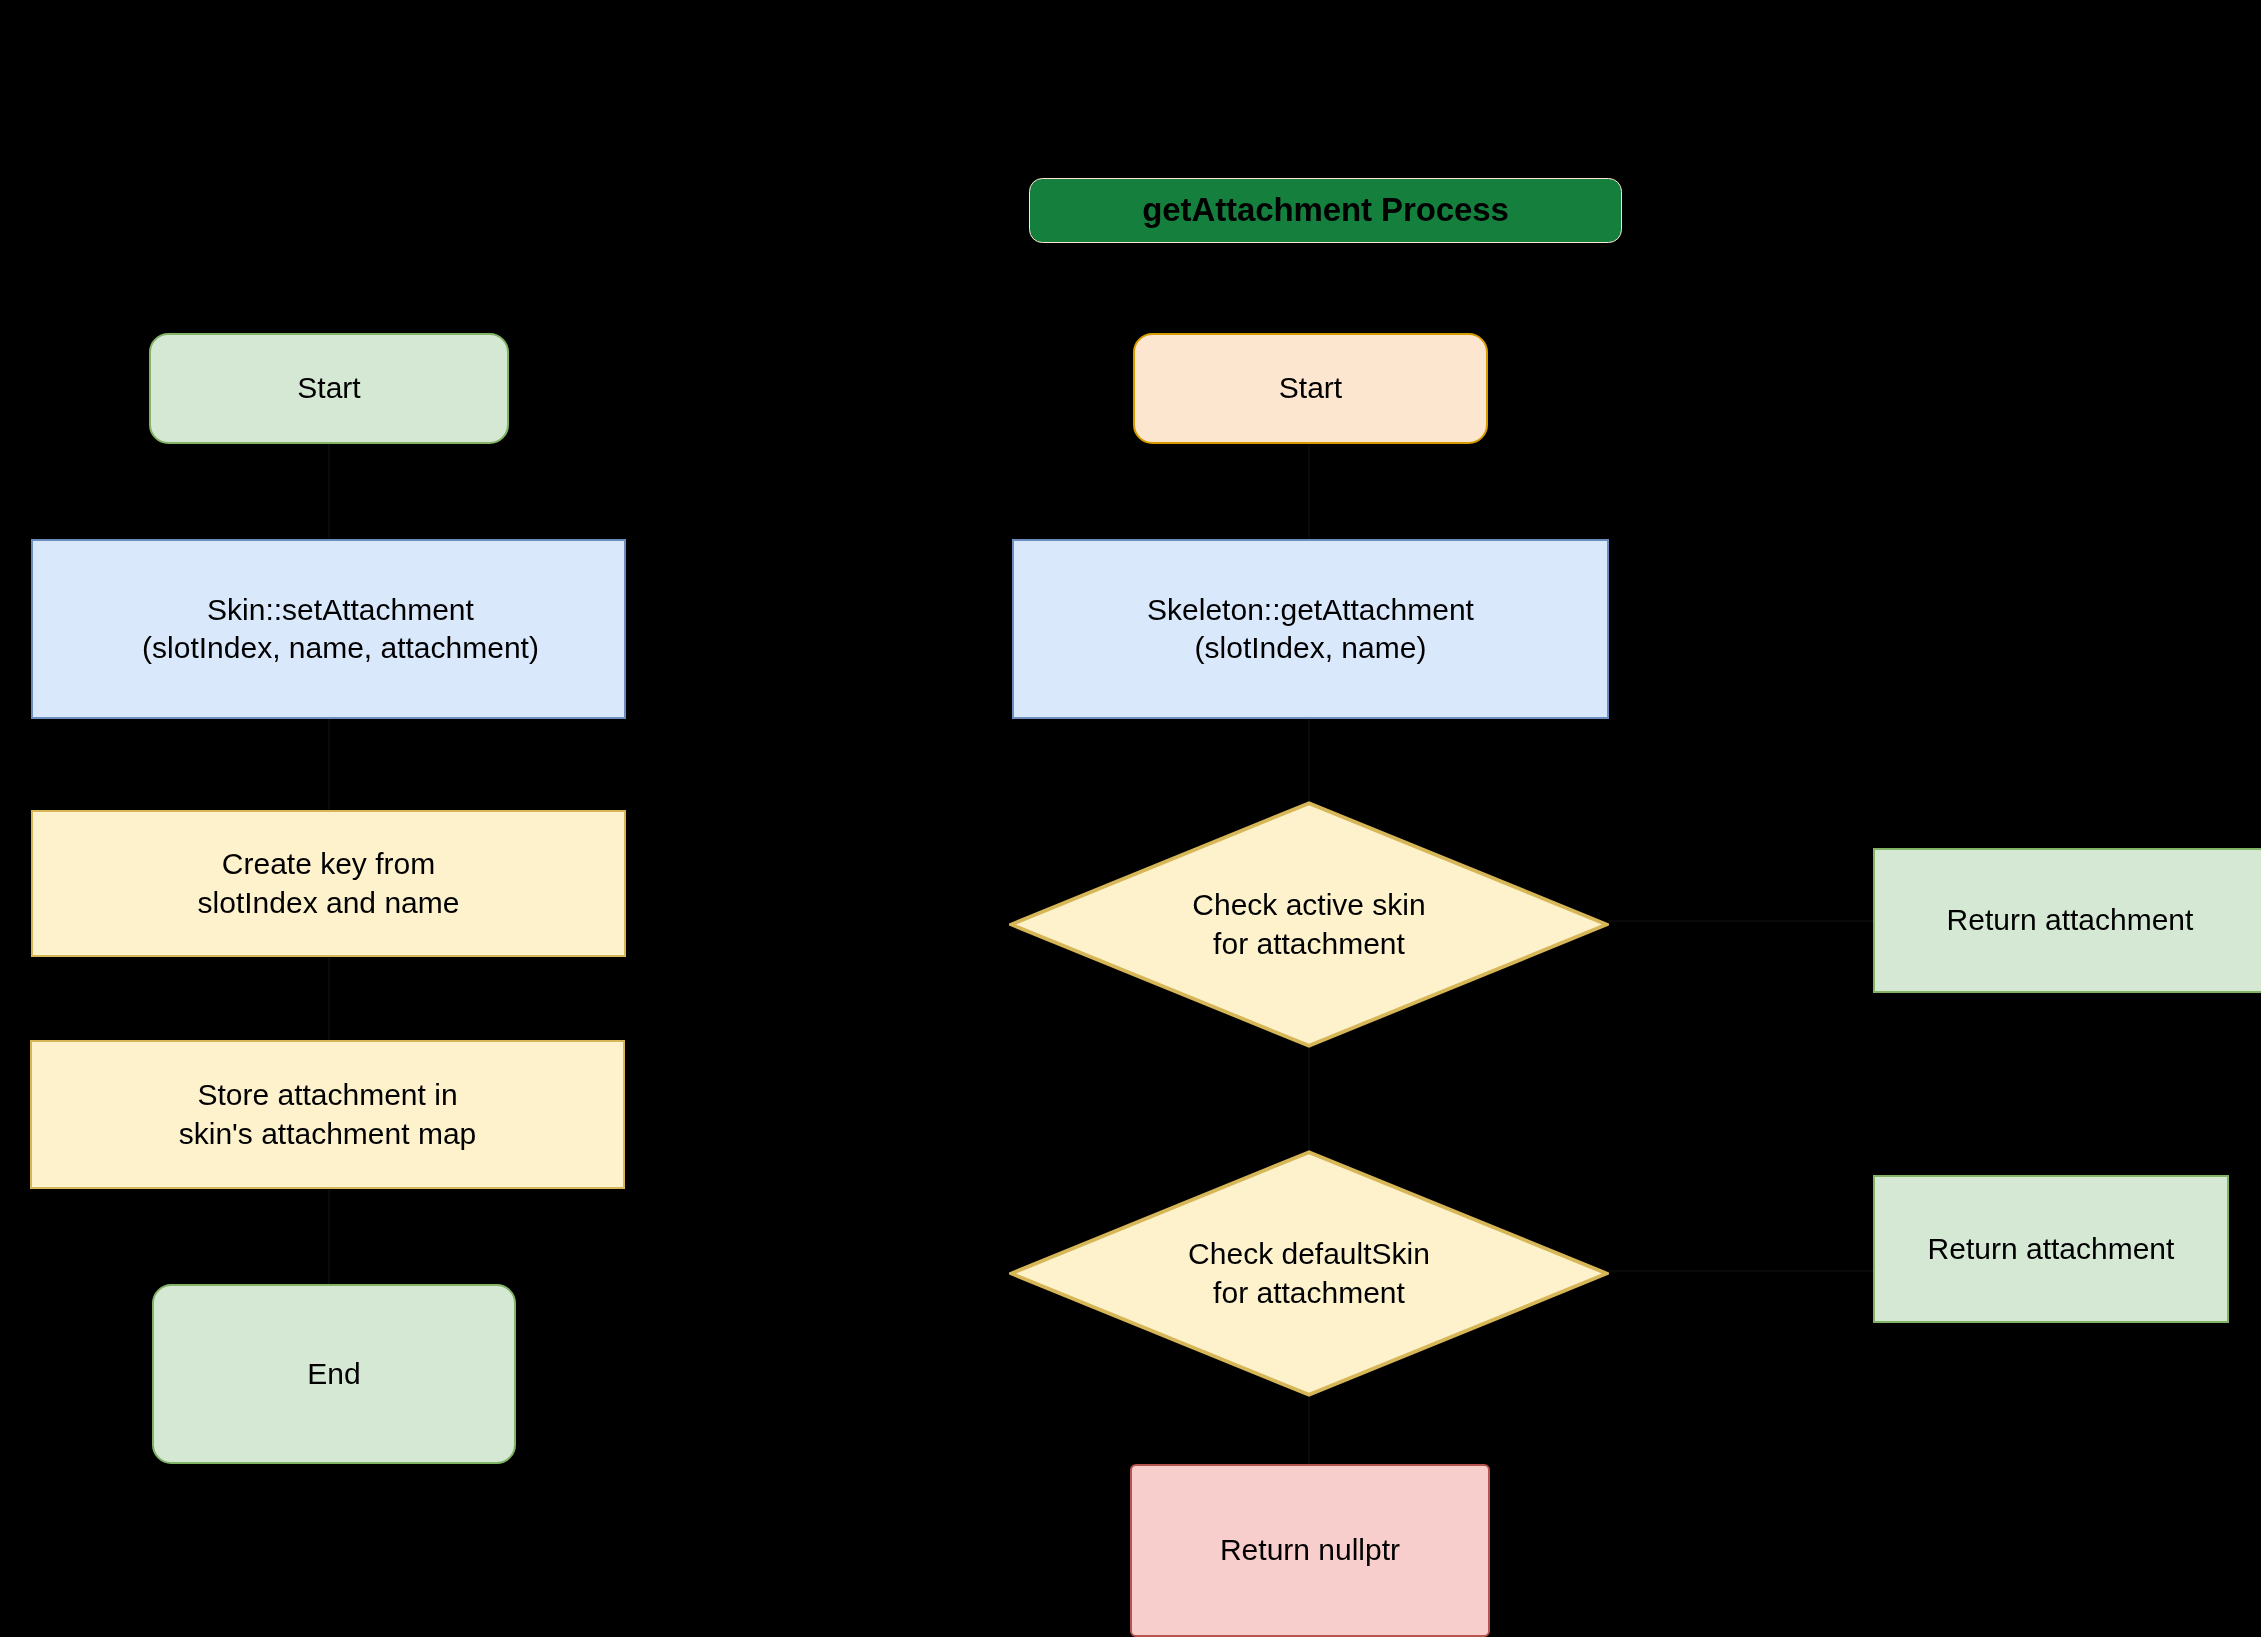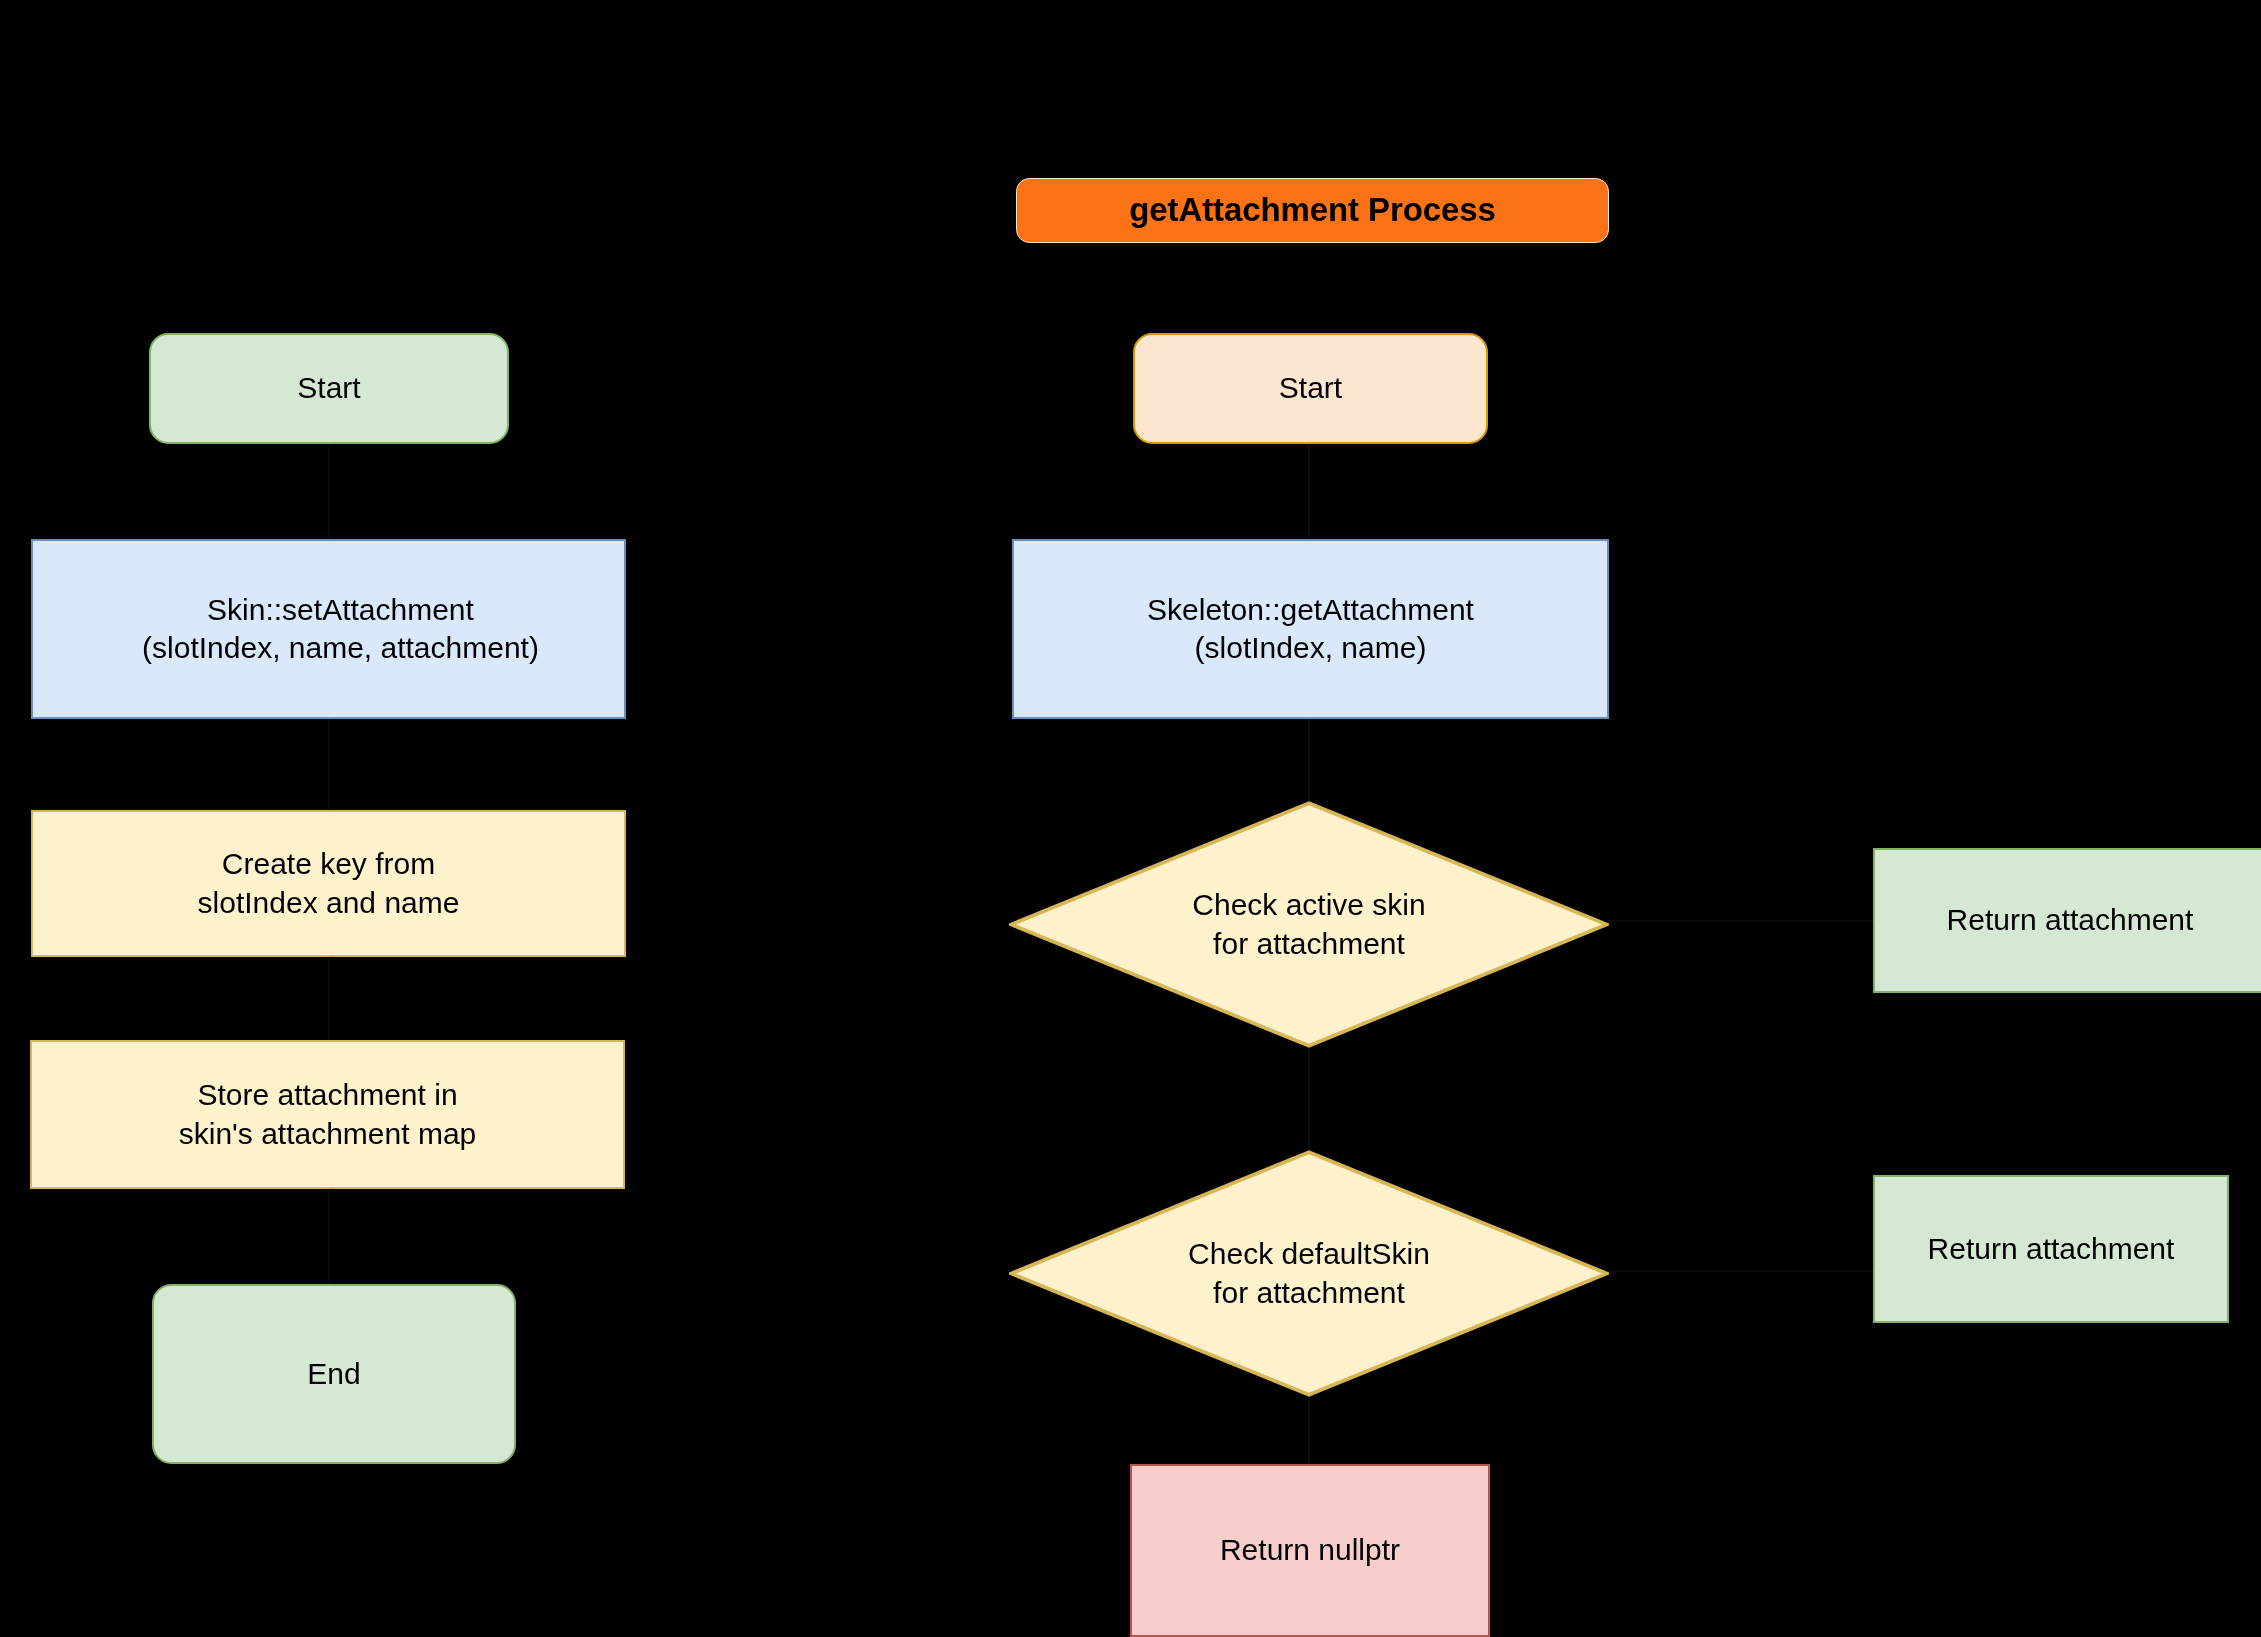--- a/index.html
+++ b/index.html
@@ -28,21 +28,21 @@
     white-space: pre-line;
   }
   
   .lane-title {
     border-radius: 13.4px;
     font-weight: bold;
     font-size: 33px;
     letter-spacing: -0.1px;
   }
   .lane-title.green { background: #d5e8d4; border: 0.7px solid #d5e8d4; }
-  .lane-title.peach { background: #f97316; border: 0.7px solid #fce6cf; }
+  .lane-title.peach { background: #15803d; border: 0.7px solid #fce6cf; margin-left: 13px; }
 
   
   .terminator {
     border-radius: 19.3px;
     font-size: 30px;
     text-align: center;
   }
   .terminator.green { background: #d5e8d4; border: 2.2px solid #82b366; }
   .terminator.amber { background: #fce6cf; border: 2.2px solid #d79b00; }
 
@@ -129,20 +129,20 @@
   </div>
 
   <div class="node decision" style="left:1009px; top:1150px; width:600px; height:247px;">
     <svg class="dia-shape" viewBox="0 0 808 332" preserveAspectRatio="none">
       <polygon points="404,3 805,166 404,329 3,166" fill="#fdf2cc" stroke="#d6b656" stroke-width="5"></polygon>
     </svg>
     <span class="dia-label">Check defaultSkin
 for attachment</span>
   </div>
 
-  <div class="node process pink" style="left:1130px; top:1464px; width:360px; height:173px;">Return nullptr</div>
+  <div class="node process pink" style="left:1130px; top:1464px; width:360px; height:173px;border-radius:6px;">Return nullptr</div>
 
   <div class="node process green" style="left:1873px; top:848px; width:394px; height:145px;">Return attachment</div>
 
   <div class="node process green" style="left:1873px; top:1175px; width:356px; height:148px;">Return attachment</div>
 
 </div>
 
 
 </body></html>

